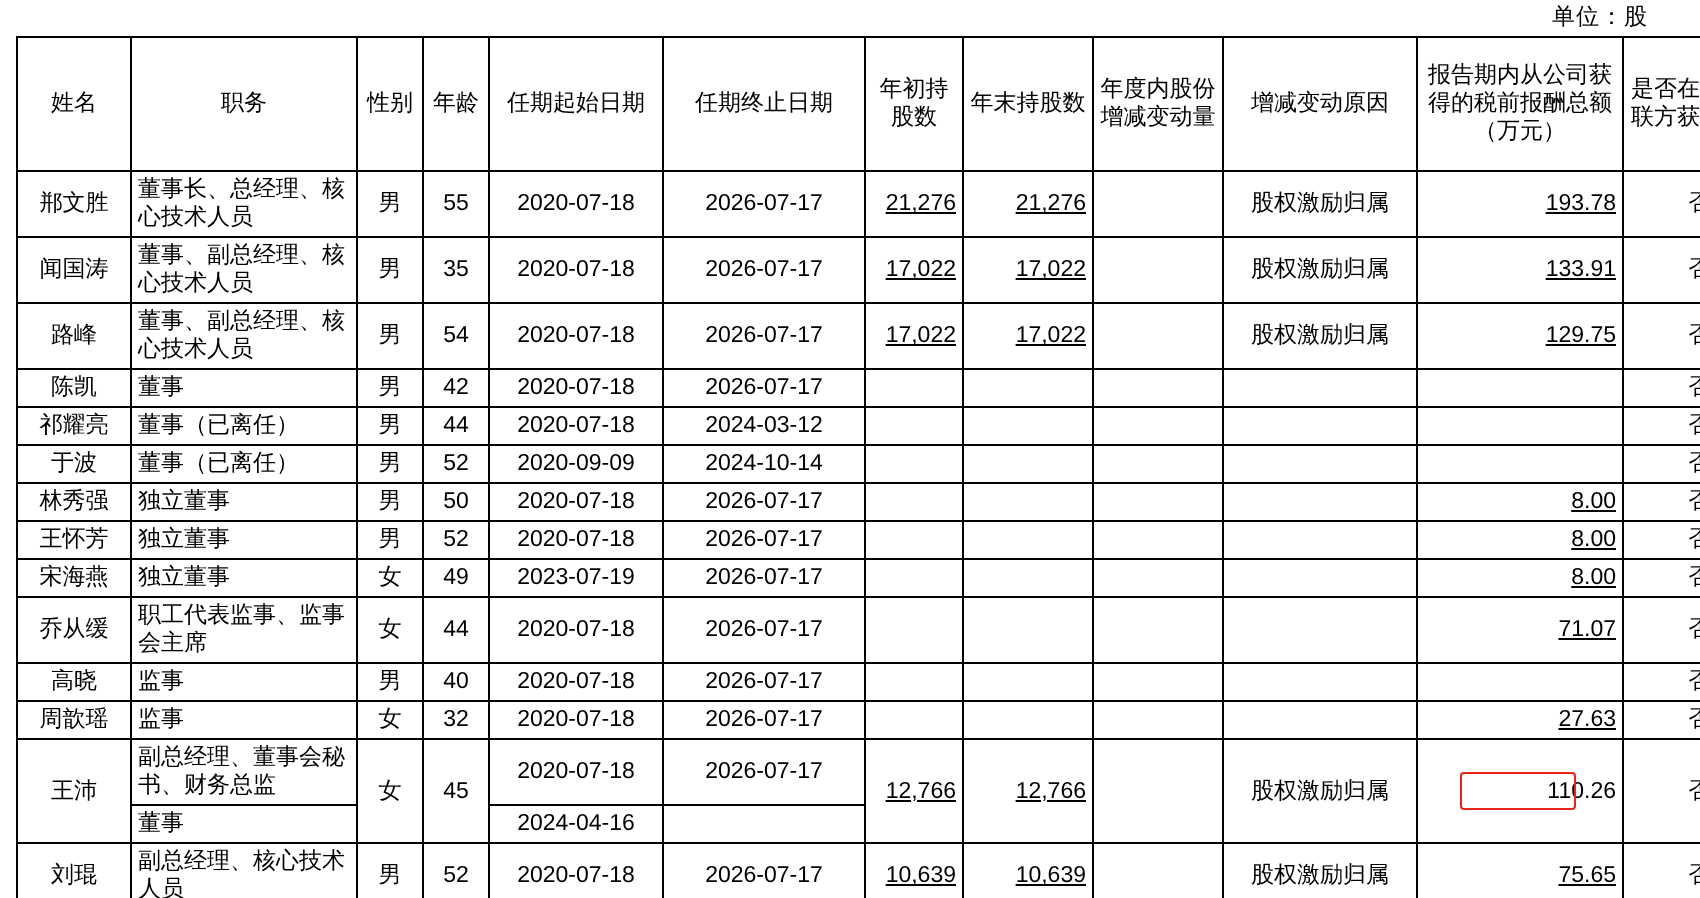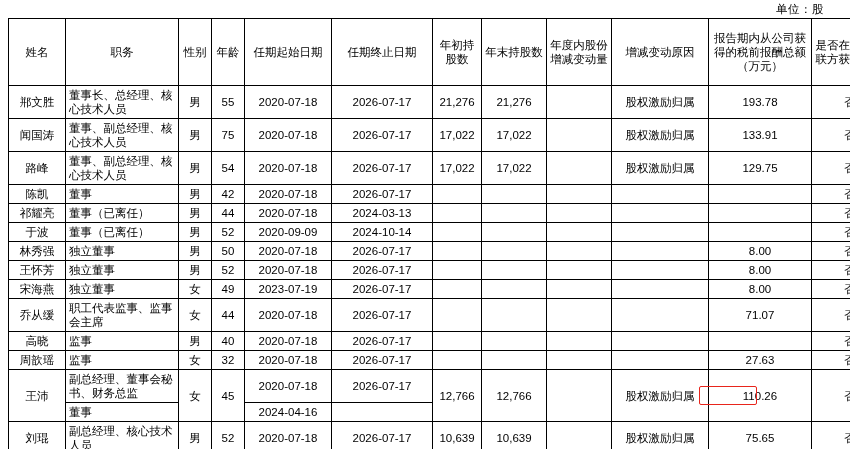--- a/index.html
+++ b/index.html
@@ -55,21 +55,21 @@
   .c-age      { width: 28px;  text-align: center; }
   .c-start    { width: 82px;  text-align: center; }
   .c-end      { width: 96px;  text-align: center; }
   .c-begin    { width: 44px;  text-align: center; margin-top: 28px; }
   .c-endhold  { width: 60px;  text-align: center; }
   .c-change   { width: 60px;  text-align: center; }
   .c-reason   { width: 92px;  text-align: center; margin-top: 20px; }
   .c-pay      { width: 98px;  text-align: center; }
   .c-related  { width: 72px;  text-align: center; }
 
-  td.num { text-align: center; padding-right: 6px; }
+  td.num { text-align: right; padding-right: 6px; text-decoration: underline; }
   td.ctr { text-align: center; }
   td.lft { text-align: left; padding-left: 4px; }
 
   .rowh { height: 17px; }
   .rowh2 { height: 32px; }
 
   .highlight-wrap {
     position: relative;
     display: inline-block;
   }
@@ -122,21 +122,21 @@
         <td class="ctr"></td>
         <td class="ctr">股权激励归属</td>
         <td class="num">193.78</td>
         <td class="ctr">否</td>
       </tr>
 
       <tr class="rowh2">
         <td class="ctr">闻国涛</td>
         <td class="lft">董事、副总经理、核心技术人员</td>
         <td class="ctr">男</td>
-        <td class="ctr">75</td>
+        <td class="ctr">35</td>
         <td class="ctr">2020-07-18</td>
         <td class="ctr">2026-07-17</td>
         <td class="num">17,022</td>
         <td class="num">17,022</td>
         <td class="ctr"></td>
         <td class="ctr">股权激励归属</td>
         <td class="num">133.91</td>
         <td class="ctr">否</td>
       </tr>
 
@@ -169,21 +169,21 @@
         <td class="num"></td>
         <td class="ctr">否</td>
       </tr>
 
       <tr class="rowh">
         <td class="ctr">祁耀亮</td>
         <td class="lft">董事（已离任）</td>
         <td class="ctr">男</td>
         <td class="ctr">44</td>
         <td class="ctr">2020-07-18</td>
-        <td class="ctr">2024-03-13</td>
+        <td class="ctr">2024-03-12</td>
         <td class="num"></td>
         <td class="num"></td>
         <td class="ctr"></td>
         <td class="ctr"></td>
         <td class="num"></td>
         <td class="ctr">否</td>
       </tr>
 
       <tr class="rowh">
         <td class="ctr">于波</td>

